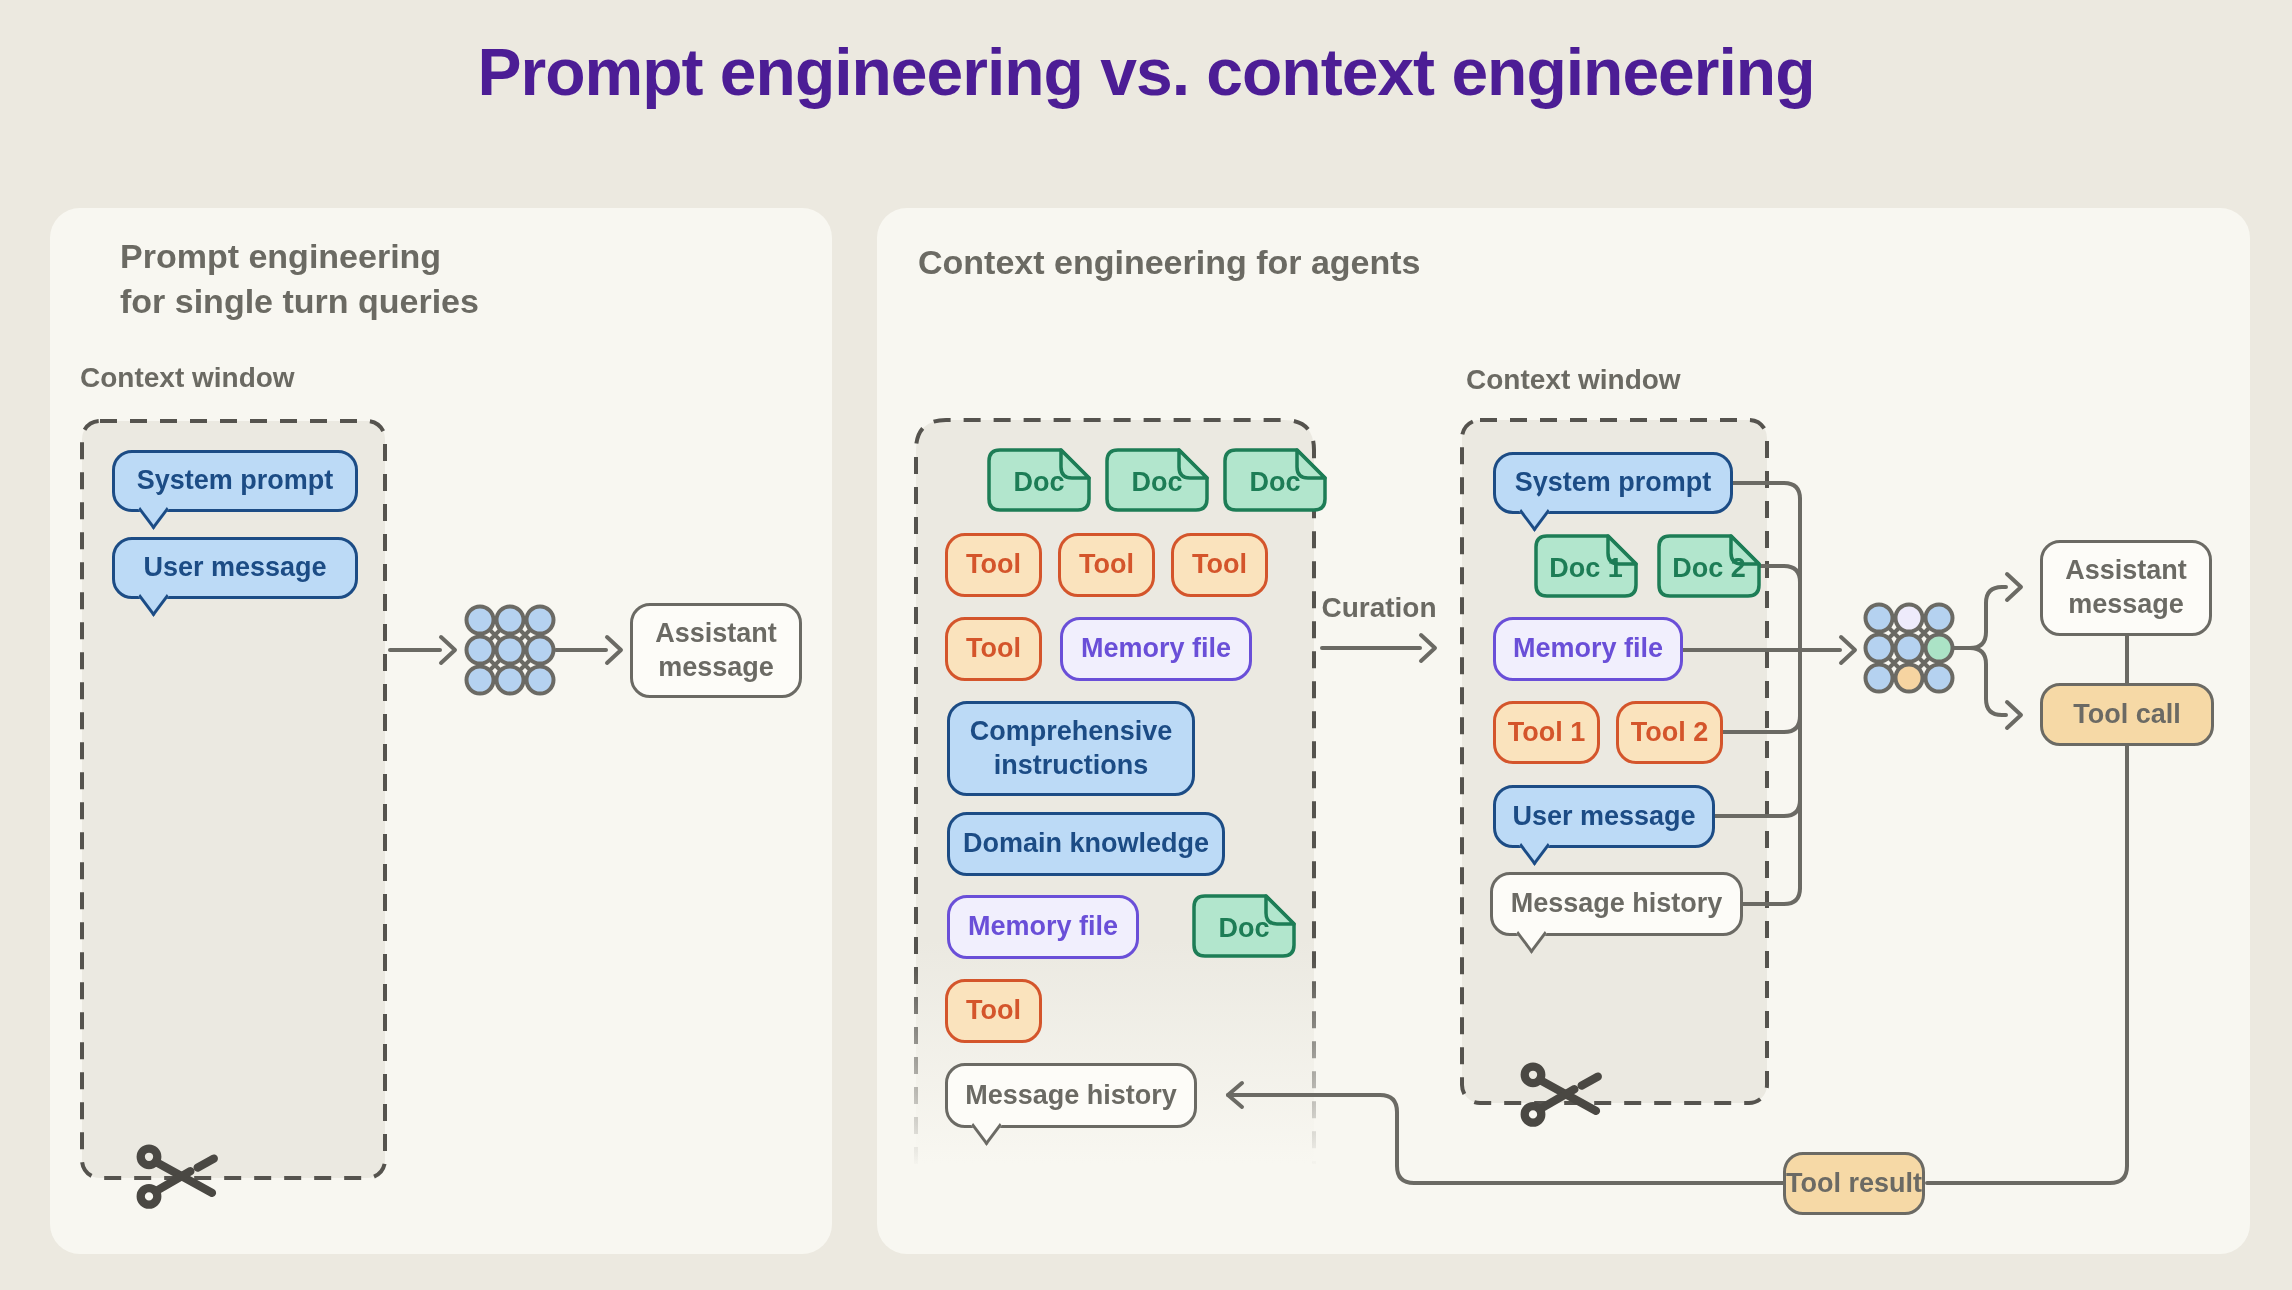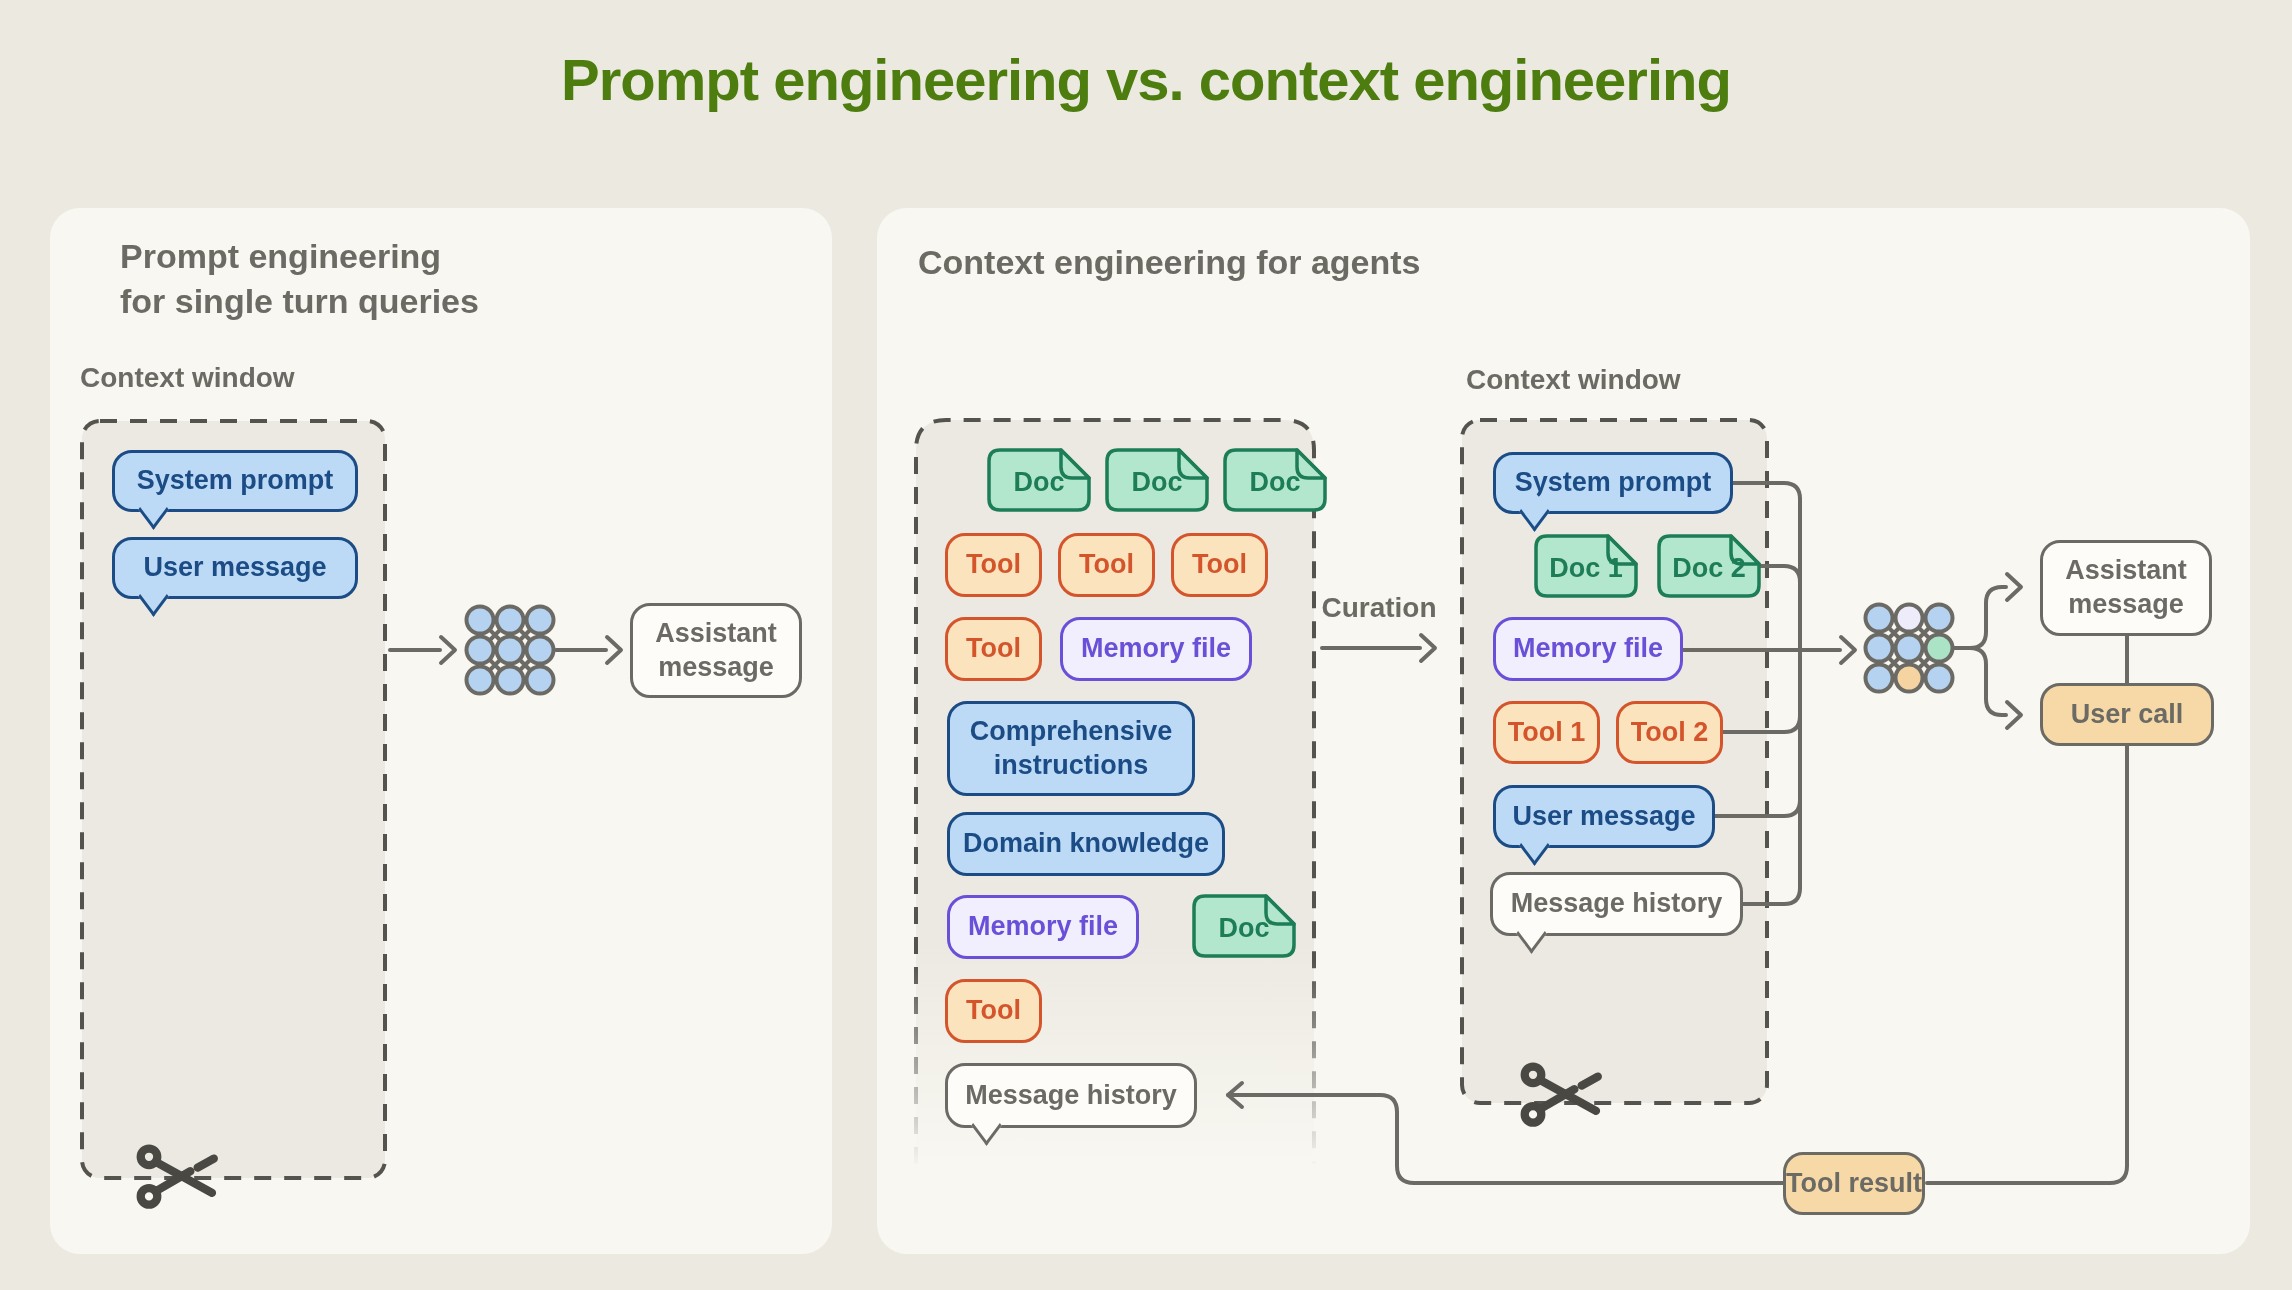--- a/index.html
+++ b/index.html
@@ -2,21 +2,21 @@
 <html><head>
 <meta charset="utf-8">
 <style>
   html,body { margin:0; padding:0; background:#ece9e0; }
   .stage {
     position:relative; width:2292px; height:1290px; overflow:hidden;
     background:#ece9e0; font-family:"Liberation Sans", sans-serif;
   }
   .page-title {
     position:absolute; left:0; right:0; top:34px; text-align:center;
-    font-size:58px; font-weight:bold; color:#4d7c0f; letter-spacing:-1px; z-index:1;margin-top:12px;
+    font-size:66px; font-weight:bold; color:#4c1d95; letter-spacing:-1px; z-index:1;
   }
   .panel { position:absolute; top:208px; height:1046px; background:#f8f7f1; border-radius:30px; z-index:1; }
   .panel-heading { position:absolute; font-size:34px; line-height:1.32; font-weight:bold; color:#6b6a63; z-index:3; }
   .sub-label { position:absolute; font-size:28px; font-weight:bold; color:#6b6a63; z-index:3; }
   svg.wires { position:absolute; left:0; top:0; z-index:2; }
   .wire { stroke:#6b6a64; stroke-width:4; fill:none; stroke-linecap:round; stroke-linejoin:round; }
   .chip {
     position:absolute; box-sizing:border-box; display:flex; align-items:center; justify-content:center;
     text-align:center; font-weight:bold; font-size:27px; line-height:1.25;
     border:3.5px solid; border-radius:20px; z-index:3;
@@ -279,19 +279,19 @@
     </div>
 
   <div class="chip white bubble" style="left:1490px; top:872px; width:253px; height:64px;">
       <span>Message history</span>
     </div>
 
   <div class="chip white" style="left:2040px; top:540px; width:172px; height:96px; padding:0 14px;">
       <span>Assistant message</span>
     </div>
   <div class="chip tan" style="left:2040px; top:683px; width:174px; height:63px;">
-      <span>User call</span>
+      <span>Tool call</span>
     </div>
   <div class="chip tan" style="left:1783px; top:1152px; width:142px; height:63px;">
       <span>Tool result</span>
     </div>
 
 </div>
 
 </body></html>

